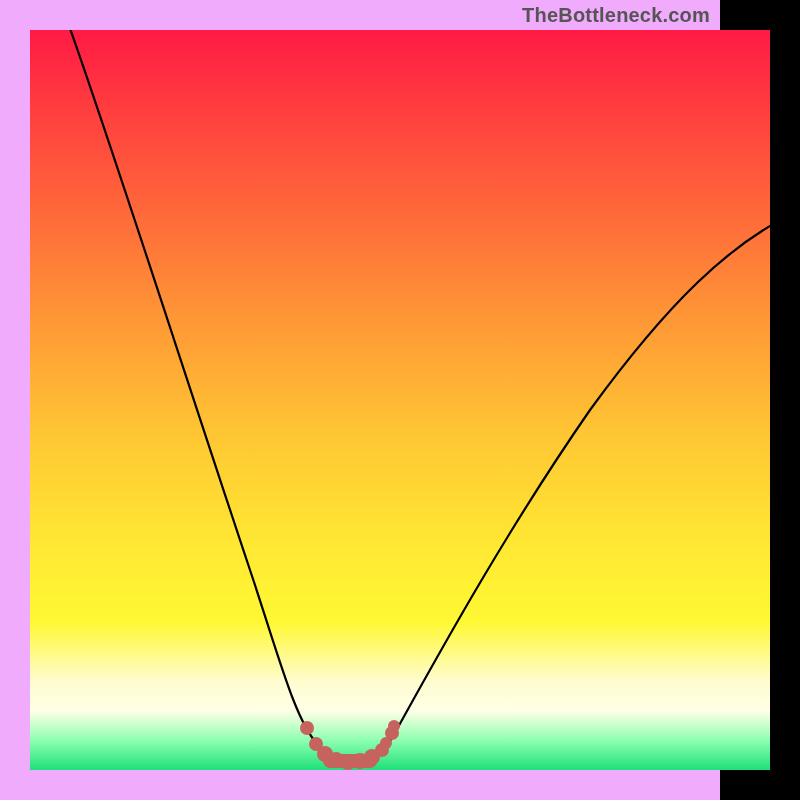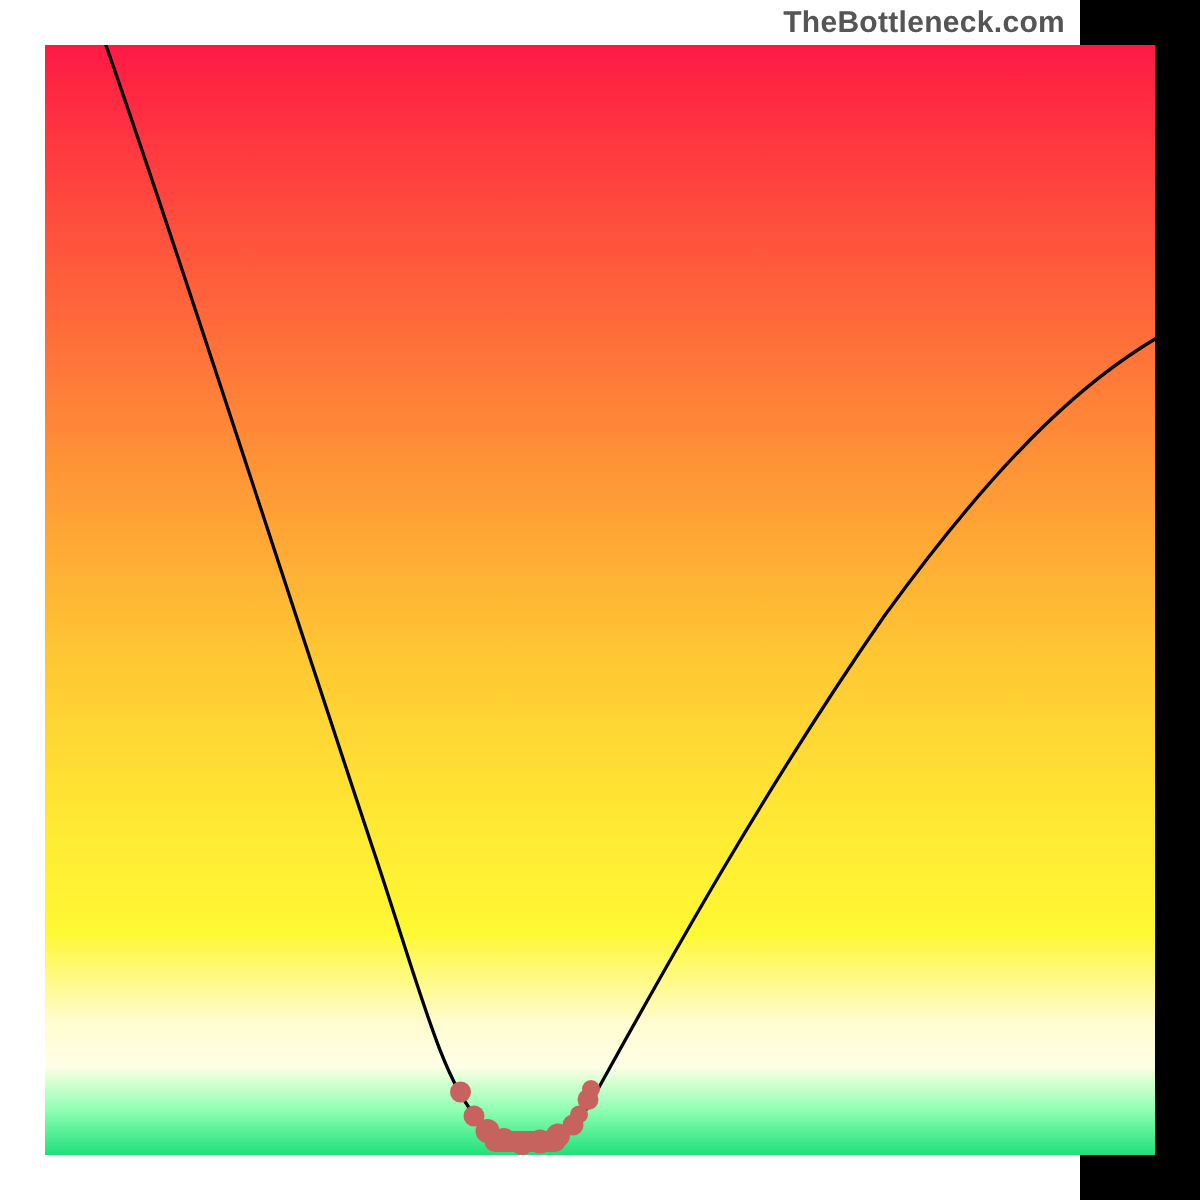--- a/index.html
+++ b/index.html
@@ -8,21 +8,21 @@
     width: 800px;
     height: 800px;
     background: #000;
     font-family: Arial, Helvetica, sans-serif;
     overflow: hidden;
   }
   .stage {
     position: relative;
     width: 720px;
     height: 800px;
-    background: #ffffff;
+    background: #f0abfc;
   }
   .watermark {
     position: absolute;
     top: 4px;
     right: 10px;
     color: #555;
     font-size: 20px;
     font-weight: 600;
     letter-spacing: 0.2px;
     z-index: 10;

